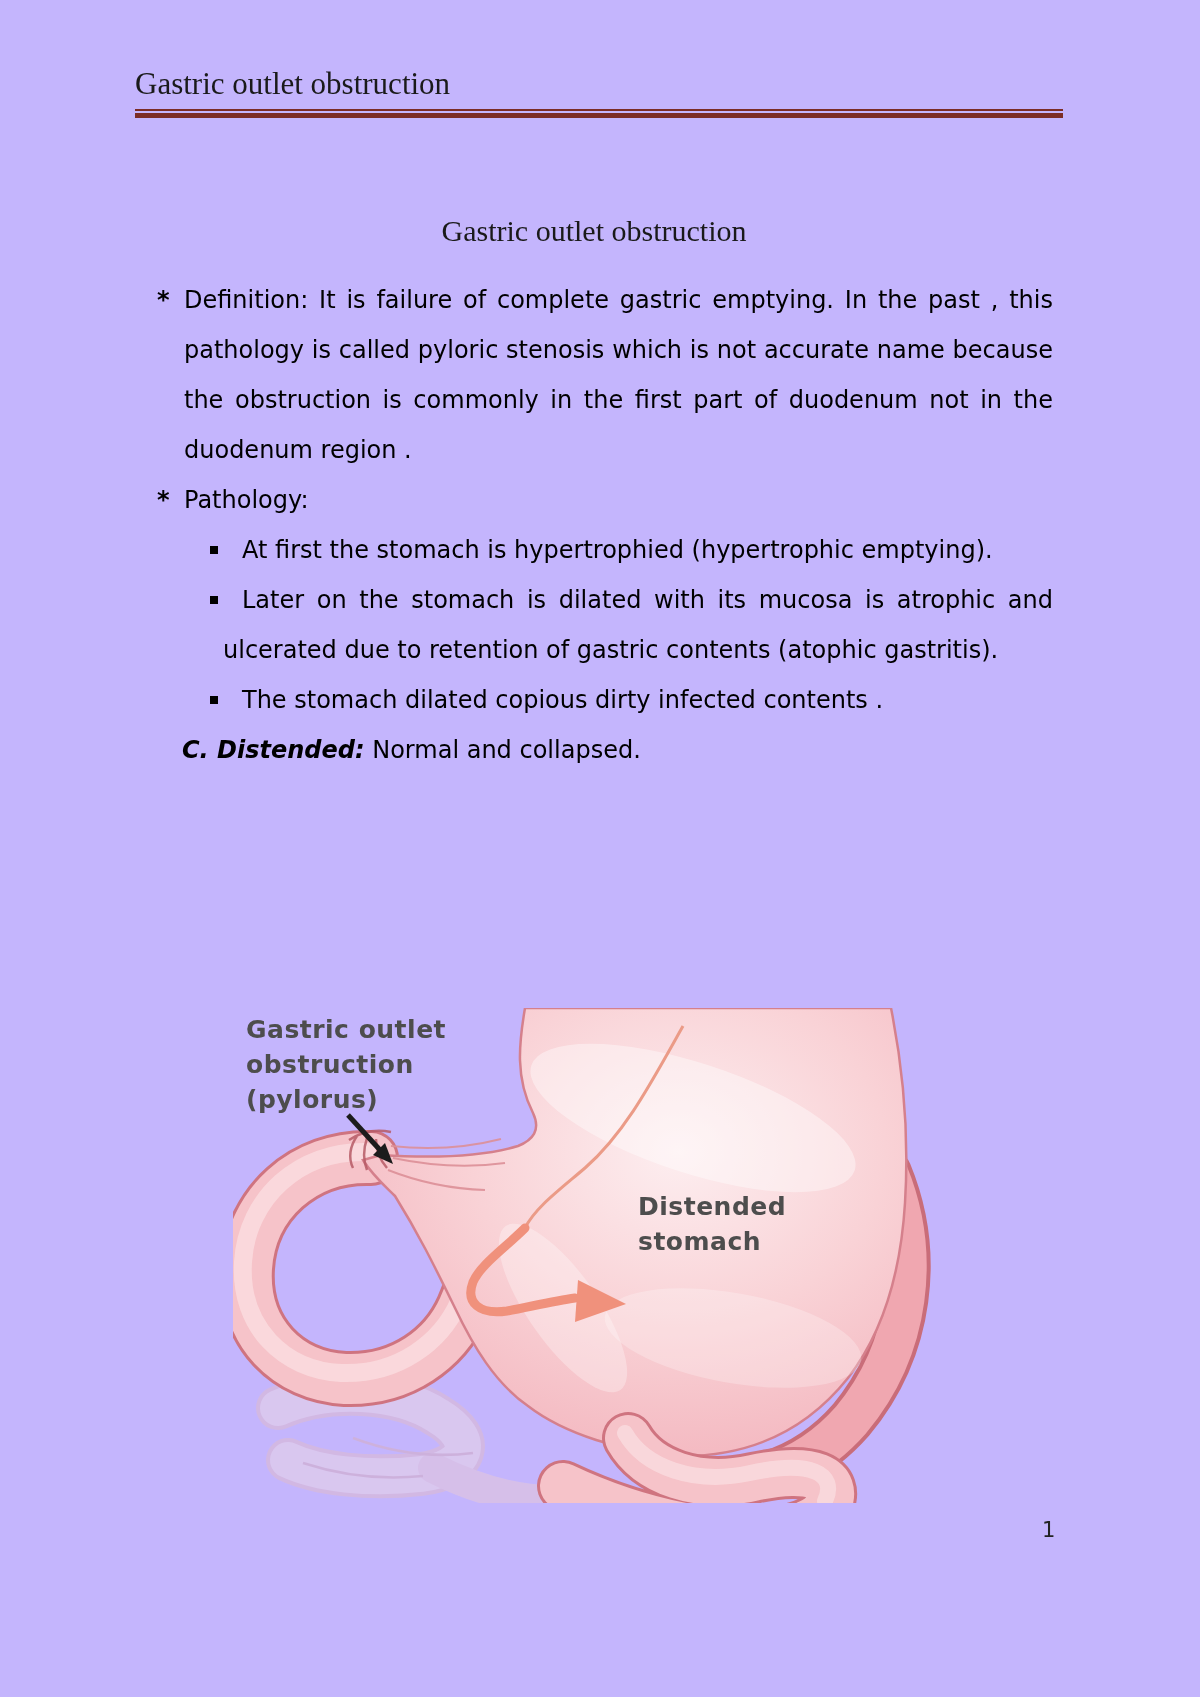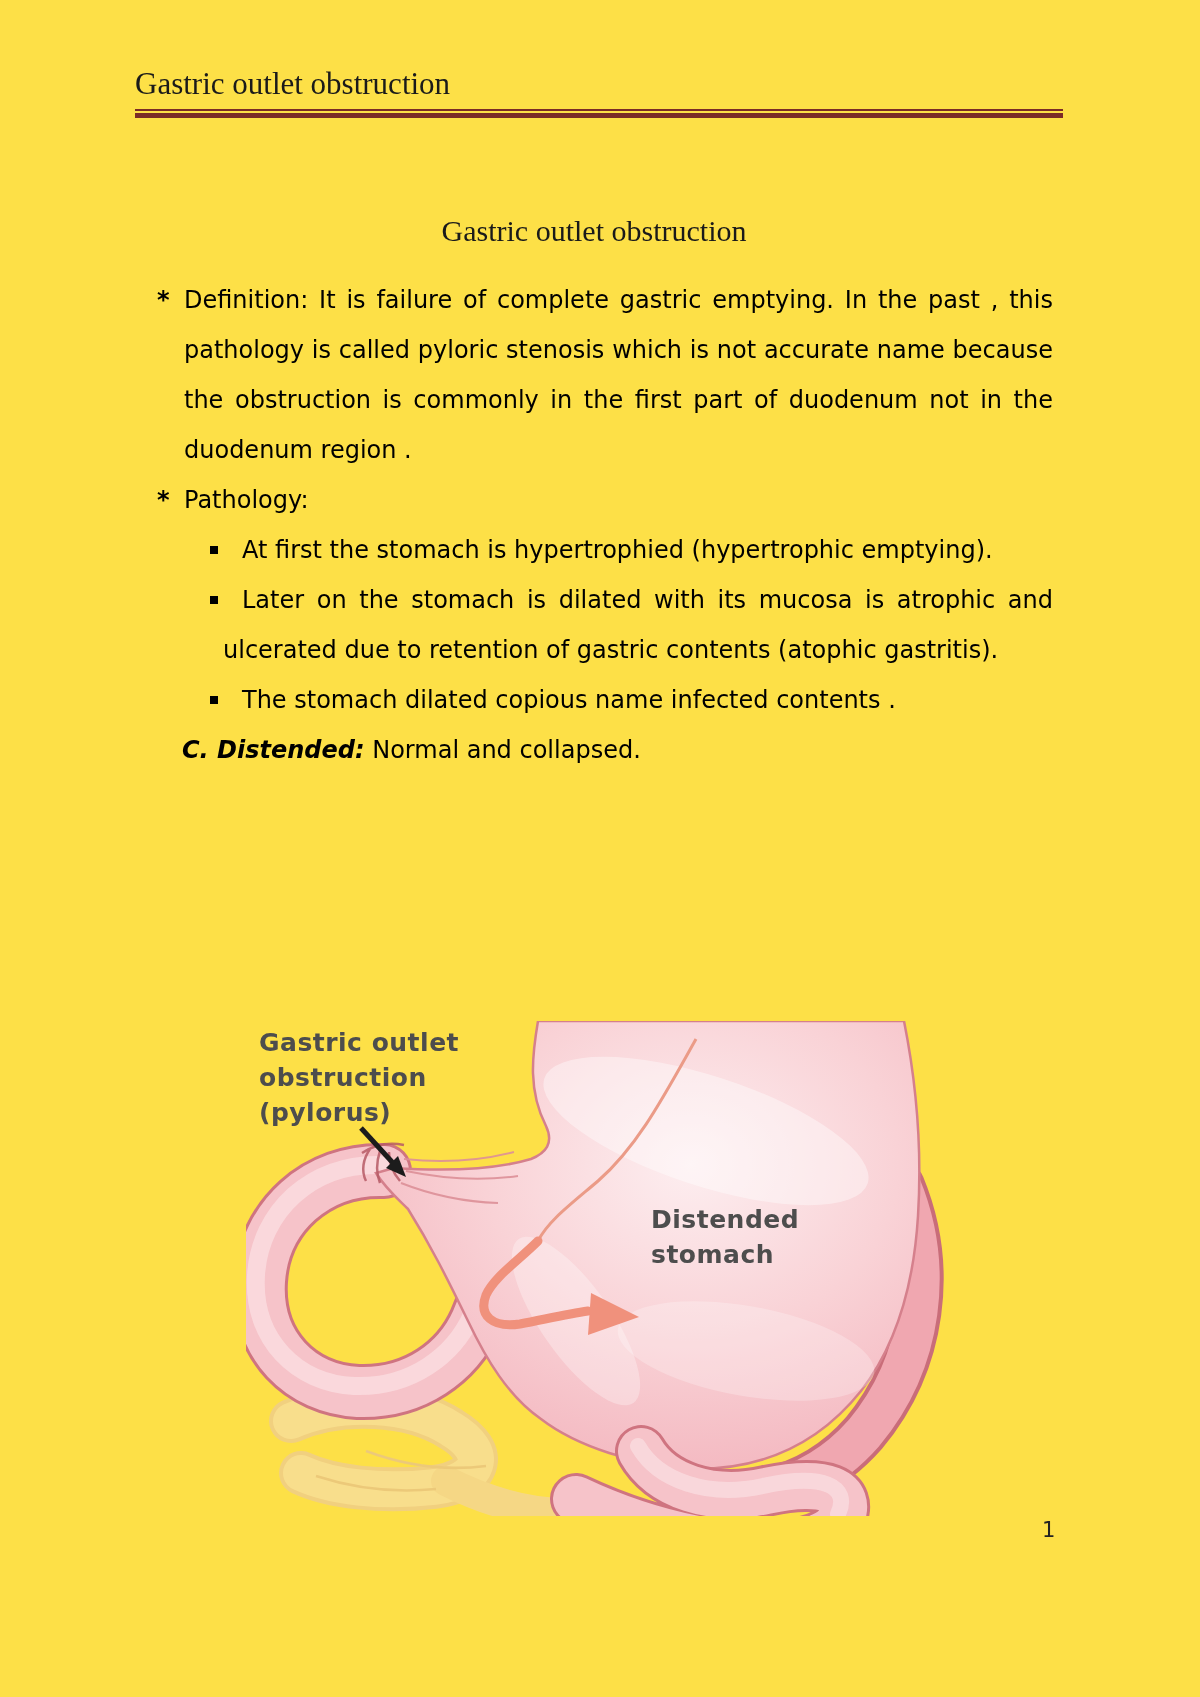--- a/index.html
+++ b/index.html
@@ -1,19 +1,19 @@
 <!DOCTYPE html>
 <html><head>
 <meta charset="utf-8">
 <style>
   html,body{margin:0;padding:0;background:#ffffff;}
   .page{
     position:relative;
     width:1200px;height:1697px;
-    background:#fde047;
+    background:#c4b5fd;
     font-family:"DejaVu Sans","Liberation Sans",sans-serif;
     color:#000;
     overflow:hidden;
   }
   
   .header-title{
     position:absolute;left:135px;top:66px;
     font-family:"Liberation Serif","DejaVu Serif",serif;
     font-size:31px;line-height:36px;color:#1a1a1a;
   }
@@ -36,21 +36,21 @@
   .star-para .star{position:absolute;left:22px;top:0;font-weight:bold;}
   .bold{font-weight:normal;}
   .bolditalic{font-weight:bold;font-style:italic;}
   .letter-item{padding-left:83px;text-indent:-36px;}
   .bullet-item{padding-left:88px;text-indent:19px;}
   .bullet-item .sq{
     position:absolute;left:75px;top:21px;width:8px;height:8px;
     background:#000;text-indent:0;
   }
   
-  .figure{position:absolute;left:230px;top:1005px;width:720px;height:495px;margin:16px;}
+  .figure{position:absolute;left:230px;top:1005px;width:720px;height:495px;margin:3px;}
   .fig-label{
     font-family:"DejaVu Sans","Liberation Sans",sans-serif;
     font-weight:bold;font-size:25px;fill:#4d4d4d;letter-spacing:.5px;
   }
   
   .page-number{
     position:absolute;left:1042px;top:1518px;
     font-size:21px;color:#222;
   }
 </style>
@@ -80,21 +80,21 @@
 
     <p class="para bullet-item">
       <span class="sq"></span><span>At first the stomach is hypertrophied (</span><span class="bold">hypertrophic emptying</span><span>).</span>
     </p>
 
     <p class="para bullet-item">
       <span class="sq"></span><span>Later on the stomach is dilated with its mucosa is atrophic and ulcerated due to retention of gastric contents (</span><span class="bold">atophic gastritis</span><span>).</span>
     </p>
 
     <p class="para bullet-item">
-      <span class="sq"></span><span>The stomach dilated copious </span><span class="bold">name infected contents</span><span> .</span>
+      <span class="sq"></span><span>The stomach dilated copious </span><span class="bold">dirty infected contents</span><span> .</span>
     </p>
 
     <p class="para letter-item">
       <span class="bolditalic">C. Distended:</span><span> Normal and collapsed.</span>
     </p>
   </main>
 
   <figure class="figure">
     <svg width="720" height="495" viewBox="0 0 720 495" xmlns="http://www.w3.org/2000/svg">
       <defs>

